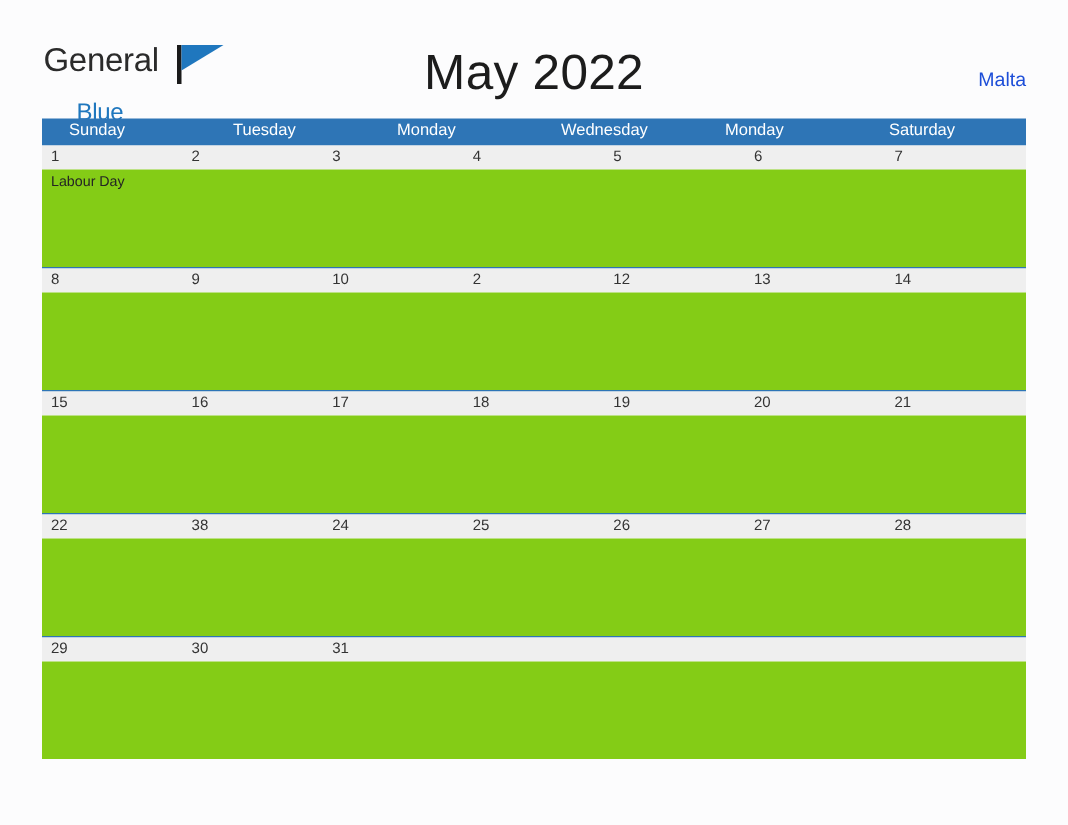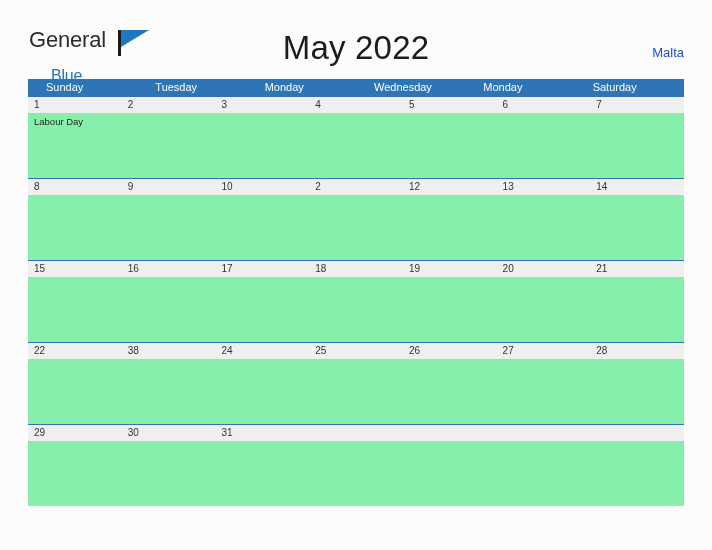--- a/index.html
+++ b/index.html
@@ -157,21 +157,21 @@
     color: #333333;
     padding-left: 6px;
     box-sizing: border-box;
     font-family: "Liberation Sans", sans-serif;
   }
 
   .body-band {
     display: flex;
     width: 656px;
     height: 65px;
-    background: #86efac;
+    background: #84cc16;
   }
   .body-cell {
     flex: 1 1 0;
     min-width: 0;
     box-sizing: border-box;
     padding: 2px 4px 0 6px;
     overflow: hidden;
   }
   .event {
     font-size: 9.5px;

